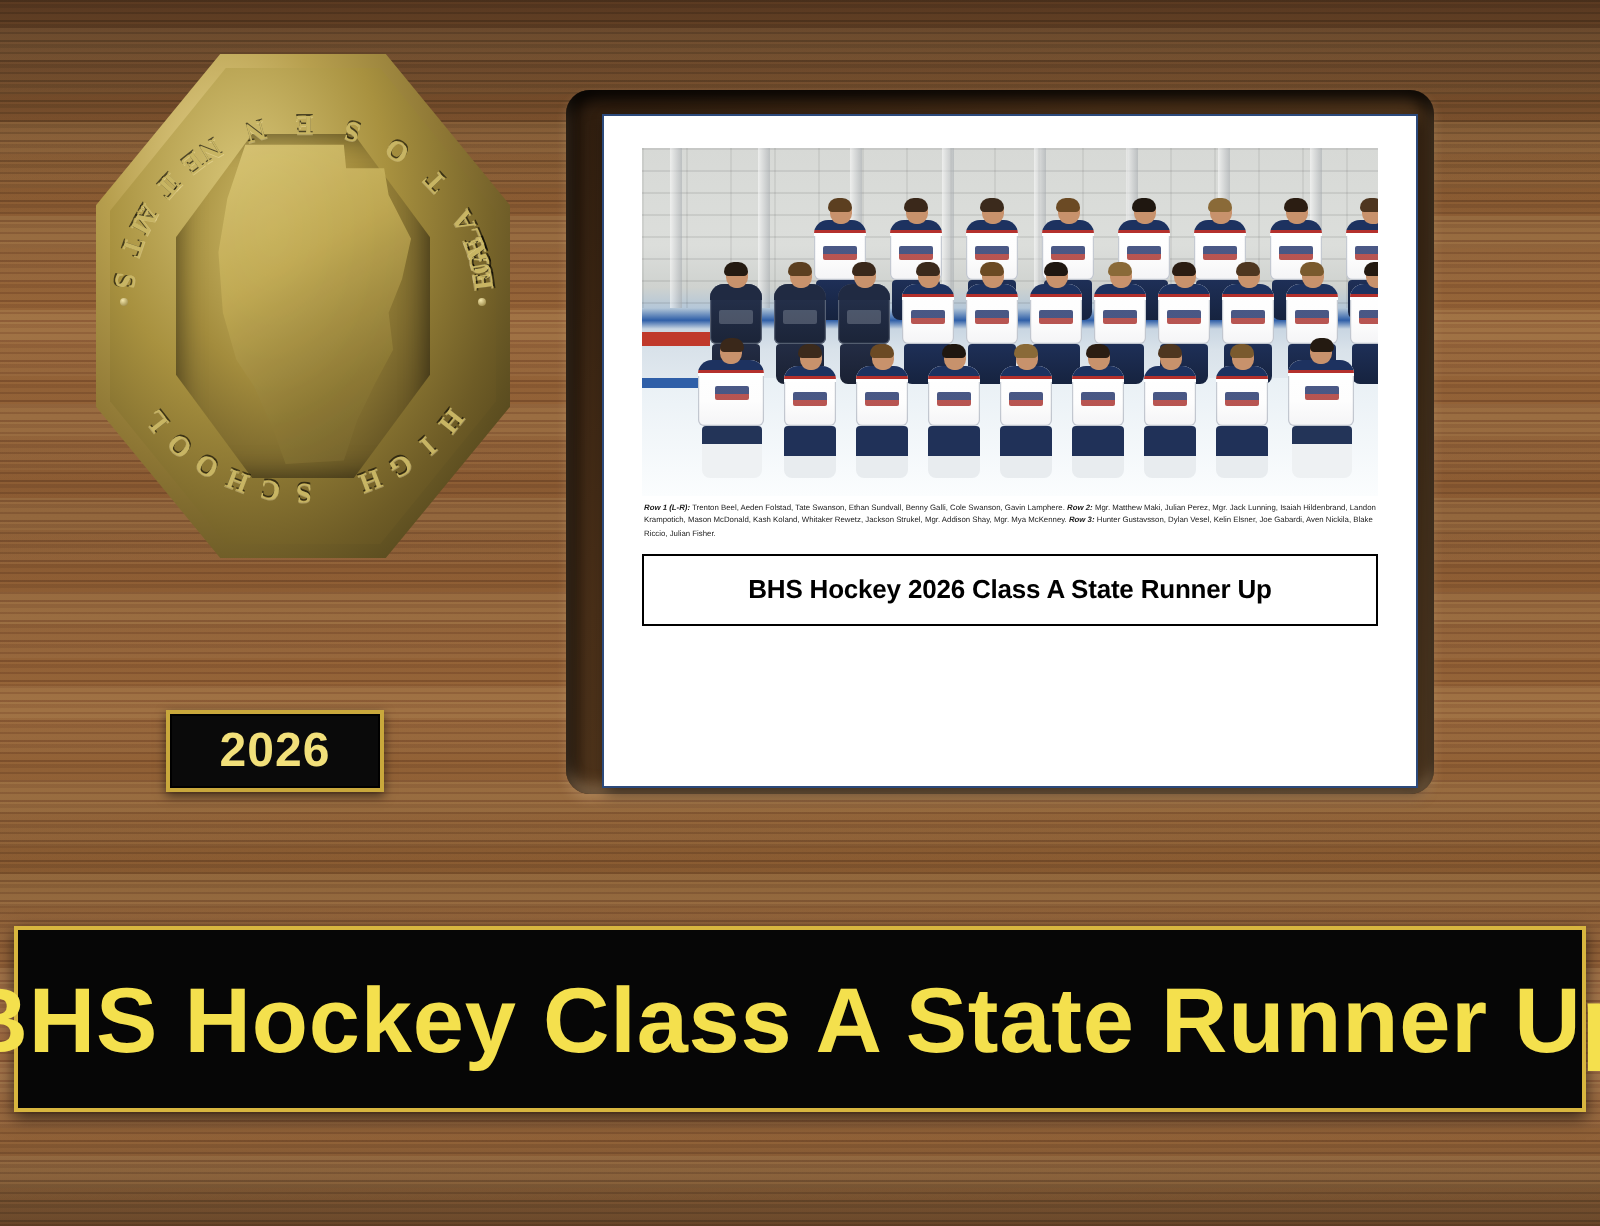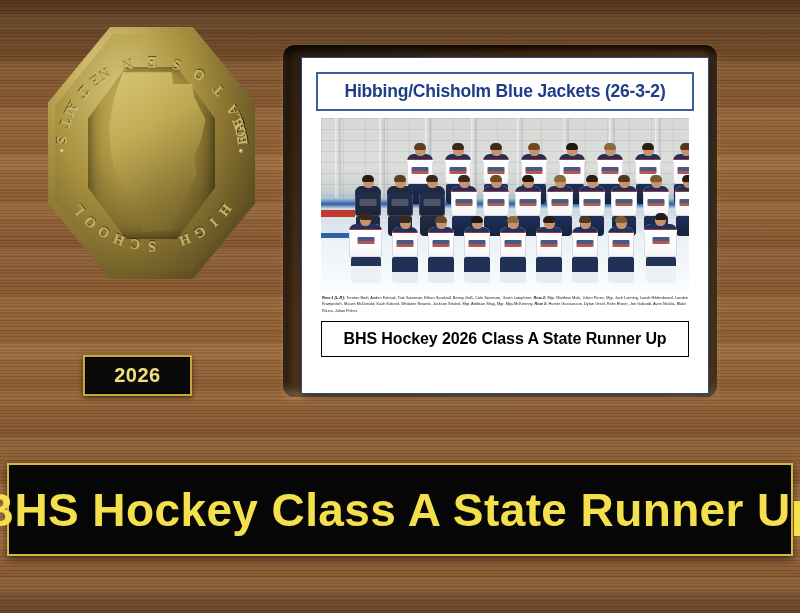--- a/index.html
+++ b/index.html
@@ -187,21 +187,21 @@
 
   #bottom-box {
     margin: 7px 9px 0 9px;
     border: 1.5px solid #000000;
     height: 36px;
     display: flex; align-items: center; justify-content: center;
     background: #ffffff;
   }
   #bottom-text {
     color: #000000;
-    font-size: 16px;
+    font-size: 13px;
     font-weight: bold;
     letter-spacing: -0.1px;
     white-space: nowrap;
     text-align: right;
   }
 
   
   #medallion {
     position: absolute;
     left: 48px; top: 27px;
@@ -275,21 +275,21 @@
     position: absolute;
     left: 83px; top: 355px;
     width: 109px; height: 41px;
     background: #0a0a0a;
     border: 2.5px solid #c9a83c;
     box-shadow: 0 2px 5px rgba(0,0,0,.55), inset 0 0 0 1px #000;
     display: flex; align-items: center; justify-content: center;
   }
   #year-text {
     color: #f2e07a;
-    font-size: 20px;
+    font-size: 24px;
     font-weight: 600;
     letter-spacing: 0.5px;
     font-family: "Liberation Sans", sans-serif;
   }
 
   
   #banner {
     position: absolute;
     left: 7px; top: 463px;
     width: 786px; height: 93px;
@@ -355,23 +355,20 @@
   </div>
 
   <div id="year-plate">
     <span id="year-text">2026</span>
   </div>
 
   <div id="recess"></div>
 
   <div id="card">
 
-    <div id="title-box">
-      <span id="title-text">Hibbing/Chisholm Blue Jackets (26-3-2)</span>
-    </div>
 
     <div id="photo-wrap">
       <div id="photo">
         <div class="wall"></div>
         <div class="ice"></div>
         <div id="posts">
             <div class="post" style="left: 14px;"></div>
             <div class="post" style="left: 58px;"></div>
             <div class="post" style="left: 104px;"></div>
             <div class="post" style="left: 150px;"></div>

